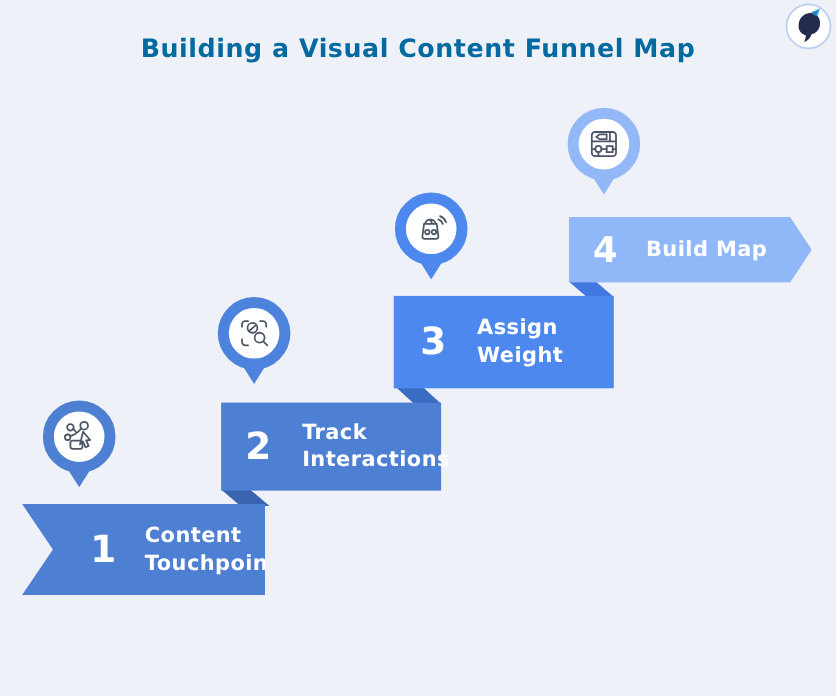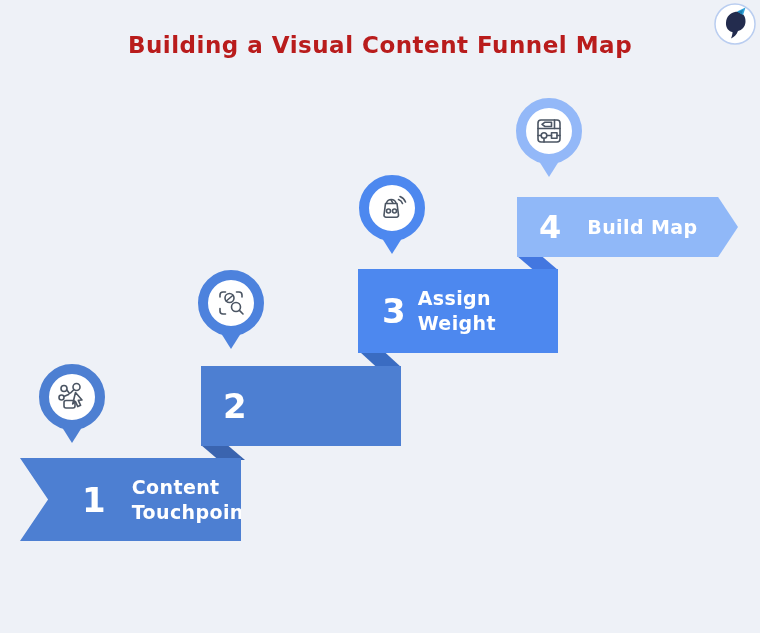--- a/index.html
+++ b/index.html
@@ -5,21 +5,21 @@
   html,body{margin:0;padding:0;}
   .canvas{
     position:relative;width:760px;height:633px;overflow:hidden;
     background:#eef1f7;
     font-family:"DejaVu Sans","Liberation Sans",sans-serif;
   }
   
   .title{
     position:absolute;left:0;top:32px;width:100%;
     text-align:center;font-size:23px;font-weight:bold;
-    color:#b91c1c;letter-spacing:.5px;
+    color:#0369a1;letter-spacing:.5px;
   }
   
   .logo{position:absolute;left:713px;top:2px;width:44px;height:44px;}
   
   .block{
     position:absolute;display:flex;align-items:center;
     color:#fff;z-index:2;
   }
   .block .num{font-size:34px;font-weight:bold;flex:0 0 auto;}
   .block .lbl{
@@ -31,21 +31,21 @@
     clip-path:polygon(0 0,100% 0,100% 100%,0 100%,12.7% 50%);
     padding-left:0;
   }
   .block-1 .num{margin-left:62px;}
   .block-1 .lbl{margin-left:26px;}
   .block-2{left:201px;top:366px;width:200px;height:80px;background:#4d7fd2;}
   .block-2 .num{margin-left:22px;}
   .block-2 .lbl{margin-left:28px;}
   .block-3{left:358px;top:269px;width:200px;height:84px;background:#4d88ef;}
   .block-3 .num{margin-left:24px;}
-  .block-3 .lbl{margin-left:12px;}
+  .block-3 .lbl{margin-left:28px;}
   .block-4{
     left:517px;top:197px;width:221px;height:60px;background:#90b8f8;
     clip-path:polygon(0 0,91% 0,100% 50%,91% 100%,0 100%);
   }
   .block-4 .num{margin-left:22px;font-size:32px;}
   .block-4 .lbl{margin-left:26px;}
   
   .fold{
     position:absolute;z-index:1;
     clip-path:polygon(0 0,60% 0,100% 100%,40% 100%);
@@ -131,20 +131,22 @@
           <circle cx="22" cy="21" r="4.5"></circle>
           <path d="M25.4 24.4 L29 28"></path>
         </g>
       </svg>
     </div>
     <div class="pin-tip"></div>
   </div>
   <div class="fold fold-2"></div>
   <div class="block block-2">
     <span class="num">2</span>
+    <span class="lbl">Track
+Interactions</span>
   </div>
 
   <div class="pin pin-3">
     <div class="pin-ring">
       <svg width="34" height="34" viewBox="0 0 34 34">
         <g class="icon-stroke">
           <path d="M10.5 12.5 h11.5 l1.5 11.5 a2 2 0 0 1 -2 2.2 h-10.5 a2 2 0 0 1 -2-2.2 z"></path>
           <path d="M11.5 12 a5 5 0 0 1 9.5 0"></path>
           <path d="M16 8.8 l1.8 3"></path>
           <circle cx="13.5" cy="20" r="2"></circle>

